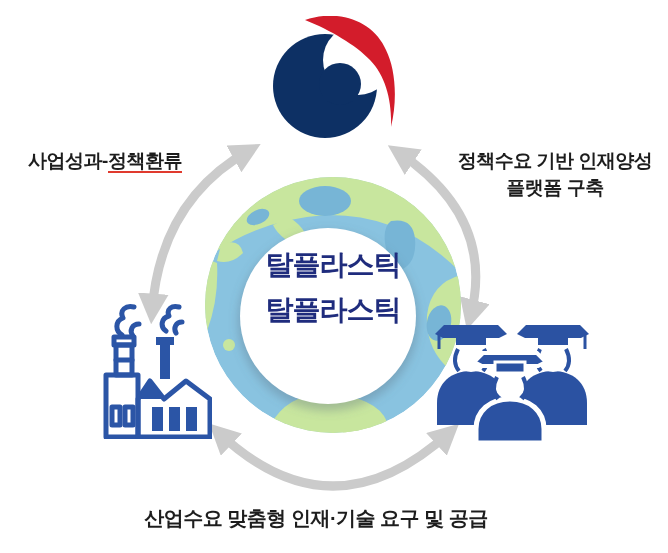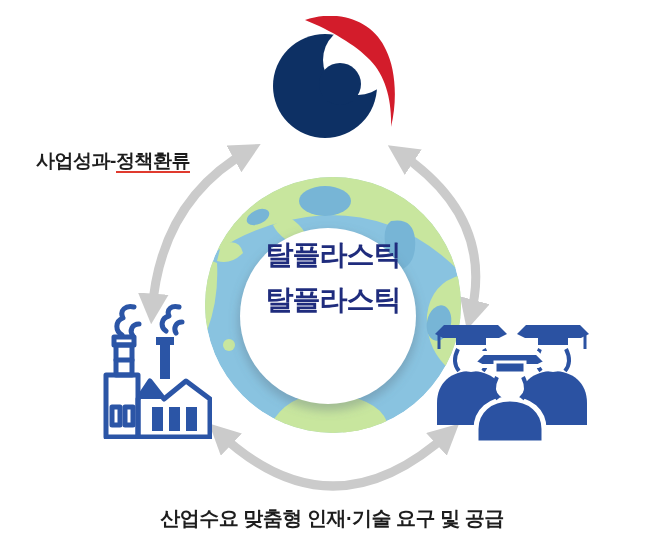--- a/index.html
+++ b/index.html
@@ -68,21 +68,21 @@
 
       <path d="M 4 84 Q -2 122 4 156 Q 16 124 14 88 Z" fill="#c8e69e"></path>
       <path d="M 18 70 Q 36 62 40 78 Q 28 90 14 86 Z" fill="#c8e69e"></path>
       <circle cx="26" cy="170" r="6" fill="#c8e69e"></circle>
 
       <circle cx="125" cy="146" r="90" fill="rgba(90,110,125,0.35)" filter="url(#soft)"></circle>
       <circle cx="125" cy="141" r="88" fill="#ffffff"></circle>
     </g>
   </svg>
 
-  <div class="abs center-text" style="left:223px;top:232px;width:220px;">
+  <div class="abs center-text" style="left:223px;top:242px;width:220px;">
     <div>탈플라스틱</div>
     <div>탈플라스틱</div>
   </div>
 
   <svg class="abs" style="left:268px;top:16px;" width="130" height="122" viewBox="0 0 130 122">
     <circle cx="57" cy="70" r="52" fill="#0d3064"></circle>
     <circle cx="90" cy="44" r="35" fill="#ffffff"></circle>
     <circle cx="72" cy="68" r="21" fill="#0d3064"></circle>
     <path d="M 37 4 C 72 -8 106 6 118 34 C 127 52 130 82 123 111
              C 124 86 118 60 102 44 C 88 29 62 14 37 4 Z" fill="#d31c2b"></path>
@@ -136,20 +136,24 @@
         <path d="M45 122 L45 108 C45 90 59 78 79 78 C99 78 113 90 113 108 L113 122 Z" stroke="#ffffff" stroke-width="5"></path>
         <circle cx="79" cy="64" r="15" fill="#ffffff"></circle>
         <path d="M66 56 C 62 64 62 72 67 78" stroke="#2b52a2" stroke-width="4" fill="none"></path>
         <path d="M92 56 C 96 64 96 72 91 78" stroke="#2b52a2" stroke-width="4" fill="none"></path>
         <polygon points="43,41 52,32 106,32 115,41 107,45 51,45" stroke="#ffffff" stroke-width="4"></polygon>
         <rect x="64" y="41" width="30" height="11" stroke="#ffffff" stroke-width="3"></rect>
       </g>
     </g>
   </svg>
 
-  <div class="abs label" style="left:20px;top:147px;width:186px;">
+  <div class="abs label" style="left:12px;top:147px;width:186px;">
     <div><span>사업성과-</span><span class="ul-red">정책환류</span></div>
   </div>
 
+  <div class="abs label" style="left:442px;top:147px;width:226px;">
+    <div>정책수요 기반 인재양성</div>
+    <div>플랫폼 구축</div>
+  </div>
 
-  <div class="abs label-bottom" style="left:16px;top:505px;width:632px;">산업수요 맞춤형 인재·기술 요구 및 공급</div>
+  <div class="abs label-bottom" style="left:0;top:505px;width:632px;">산업수요 맞춤형 인재·기술 요구 및 공급</div>
 
 </div>
 
 </body></html>

